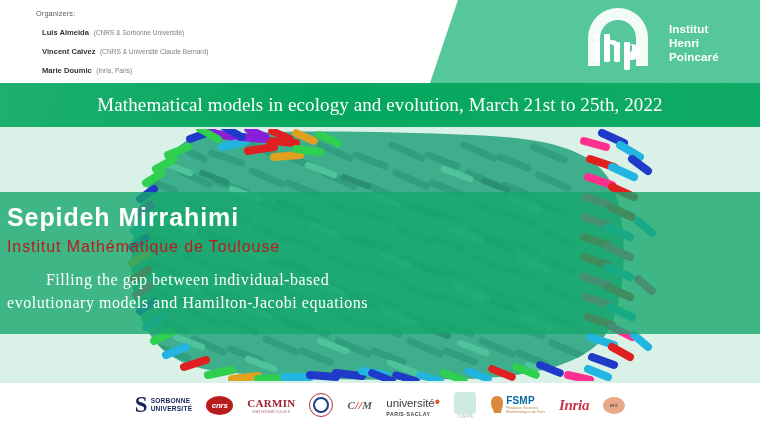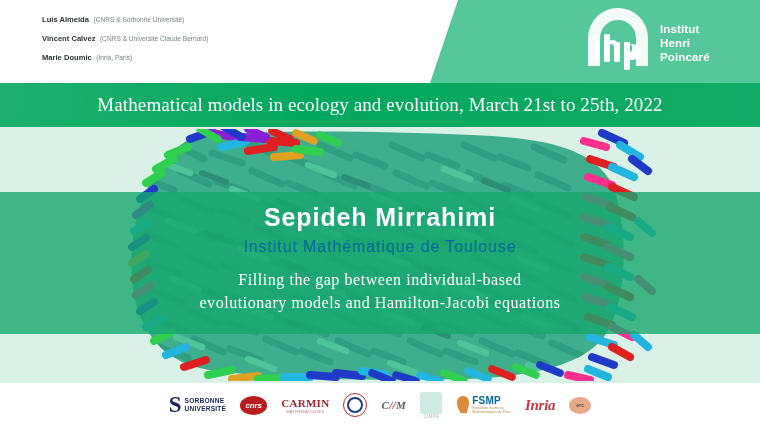--- a/index.html
+++ b/index.html
@@ -66,21 +66,21 @@
     left: 578px; top: 8px;
     width: 170px; height: 66px;
   }
   .ihp-mark {
     position: absolute;
     left: 0; top: 0;
     width: 80px; height: 62px;
   }
   .ihp-words {
     position: absolute;
-    left: 82px; top: 14px;
+    left: 91px; top: 14px;
     color: #ffffff;
     font-size: 11.6px;
     font-weight: bold;
     line-height: 1.22;
     letter-spacing: .1px;
   }
 
   
   .banner {
     position: absolute;
@@ -129,36 +129,37 @@
     left: 0px; top: 65px;
     width: 760px; height: 142px;
     background: rgba(22,167,110,.80);
   }
   .info-inner {
     position: absolute;
     left: 0; top: 0;
     width: 760px; height: 142px;
     display: flex;
     flex-direction: column;
-    align-items: center;
+    align-items: flex-start;
     justify-content: flex-start;
     padding-top: 12px;
     box-sizing: border-box;
+    padding-left: 7px;
   }
   .speaker-name {
     font-size: 25px;
     font-weight: bold;
     color: #ffffff;
     letter-spacing: .9px;
     line-height: 1.08;
   }
   .speaker-aff {
     margin-top: 7px;
     font-size: 16px;
-    color: #0369a1;
+    color: #b91c1c;
     letter-spacing: .9px;
     font-weight: 300;
   }
   .talk-title {
     margin-top: 13px;
     font-size: 16px;
     color: #ffffff;
     letter-spacing: .55px;
     line-height: 1.42;
     text-align: center;
@@ -249,20 +250,21 @@
 </style>
 </head>
 <body>
 
 <div id="slide">
 
   <div class="header">
     <div class="header-green"></div>
 
     <div class="organizers">
+      <div class="org-heading">Organizers:</div>
 
       <div class="org-row">
         <span class="org-name">Luis Almeida</span>
         <span class="org-aff">(CNRS &amp; Sorbonne Université)</span>
       </div>
       <div class="org-row">
         <span class="org-name">Vincent Calvez</span>
         <span class="org-aff">(CNRS &amp; Université Claude Bernard)</span>
       </div>
       <div class="org-row">
@@ -584,20 +586,28 @@
     <div class="logo">
       <div class="ihes-ring">
         <div class="ihes-ring-in"></div>
       </div>
     </div>
 
     <div class="logo l-cirm">
       <span class="cr">C<span class="slash">//</span>M</span>
     </div>
 
+    <div class="logo l-ups">
+      <span class="logo-txt">
+        <div>
+          <span class="up1">université</span><span class="up-dot">•</span>
+        </div>
+        <div class="up2">PARIS-SACLAY</div>
+      </span>
+    </div>
 
     <div class="logo">
       <span class="logo-txt">
         <div class="cimpa-box"></div>
         <div class="cimpa-lbl">CIMPA</div>
       </span>
     </div>
 
     <div class="logo l-fsmp">
       <svg width="14" height="20" viewBox="0 0 14 20">

